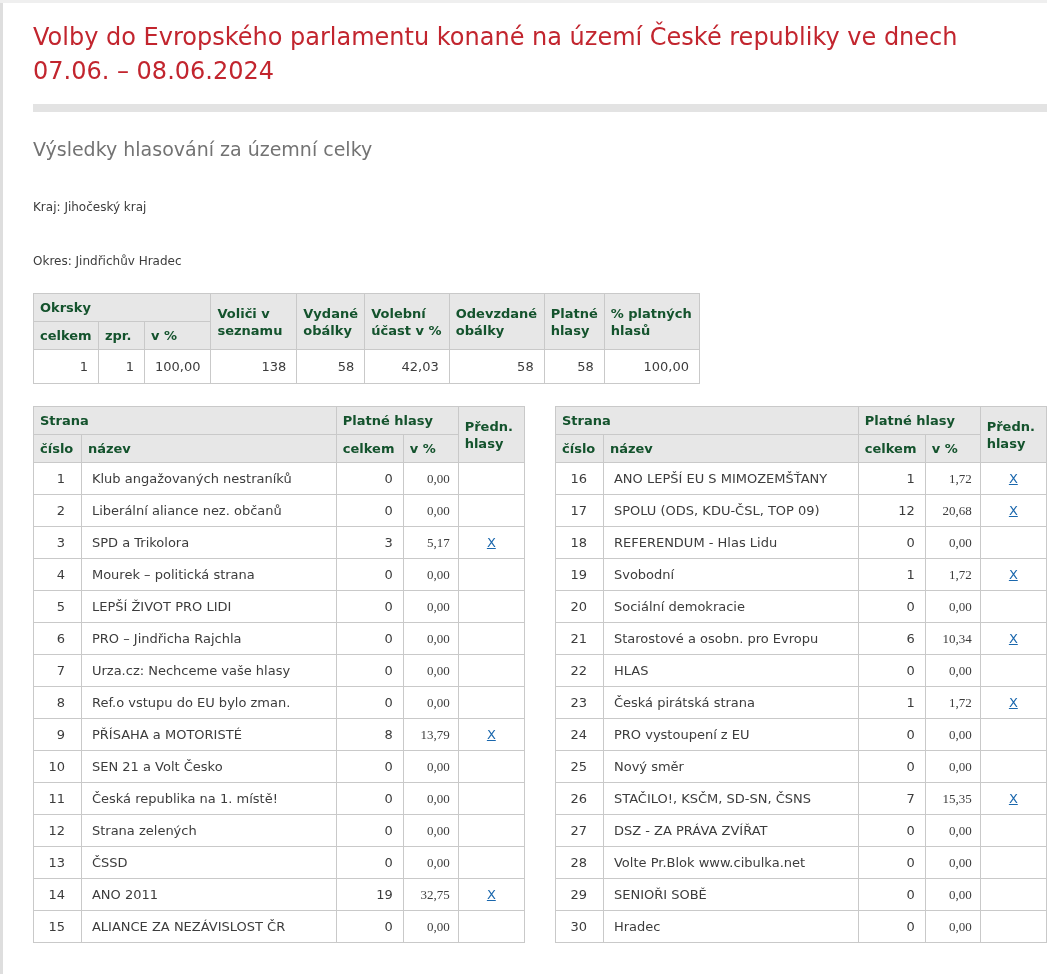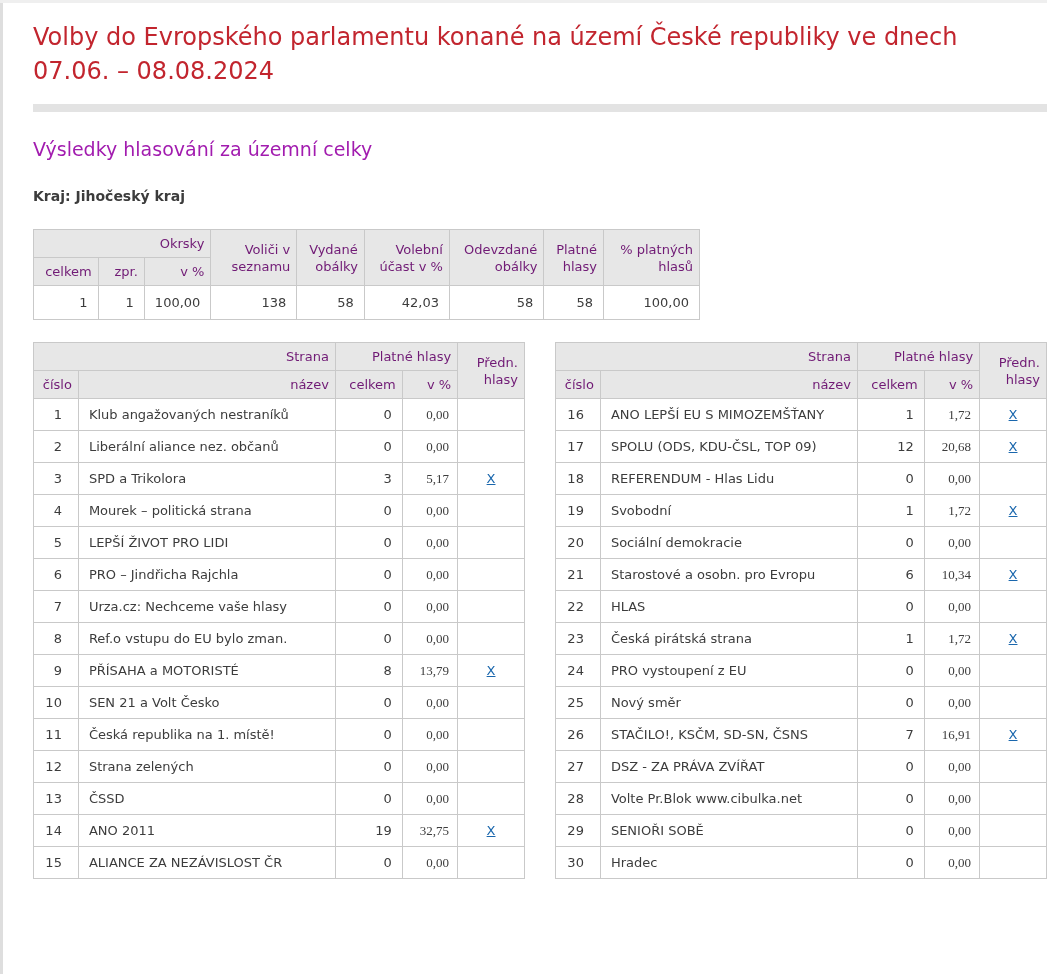--- a/index.html
+++ b/index.html
@@ -24,32 +24,32 @@
     margin: 0;
     padding-top: 20px;
     max-width: 965px;
     letter-spacing: 0;
   }
   .divider { height: 8px; background: var(--divider, #e3e3e3); margin-top: 16px; }
 
   h2.section-title {
     font-size: 19px;
     font-weight: 400;
-    color: #a21caf;
+    color: #737373;
     margin: 26px 0 0 0;
   }
-  .loc-line { font-size: 14px; margin-top: 28px; font-weight: bold; }
+  .loc-line { font-size: 12px; margin-top: 40px; }
 
   table { border-collapse: collapse; border: 1px solid #9a9a9a; font-size: 13px; }
   th, td { border: 1px solid #c9c9c9; }
   th {
     background: var(--header-bg, #e7e7e7);
-    font-weight: normal;
-    color: #701a75;
-    text-align: right;
+    font-weight: bold;
+    color: #14532d;
+    text-align: left;
     padding: 5px 6px;
     line-height: 17px;
   }
   td { padding: 8px 8px; line-height: 15px; }
 
   
   .summary-table { width: 667px; margin-top: 25px; }
   .summary-table td { text-align: right; padding: 9px 10px; white-space: nowrap; }
 
   
@@ -69,27 +69,28 @@
   a.pref-link:empty { display: none; }
 </style>
 </head>
 <body style="--accent-red: #c2252e; --link-blue: #1a67ad; --header-bg: #e7e7e7; --divider: #e3e3e3;">
 
 <div class="edge-left"></div>
 <div class="edge-top"></div>
 
 <div class="page">
 
-  <h1 class="page-title">Volby do Evropského parlamentu konané na území České republiky ve dnech 07.06. – 08.08.2024</h1>
+  <h1 class="page-title">Volby do Evropského parlamentu konané na území České republiky ve dnech 07.06. – 08.06.2024</h1>
 
   <div class="divider"></div>
 
   <h2 class="section-title">Výsledky hlasování za územní celky</h2>
 
   <div class="loc-line"><span>Kraj:</span> <span>Jihočeský kraj</span></div>
+  <div class="loc-line"><span>Okres:</span> <span>Jindřichův Hradec</span></div>
 
   <table class="summary-table">
     <colgroup>
       <col style="width:65px">
         <col style="width:47px">
         <col style="width:60px">
       <col style="width:87px">
         <col style="width:68px">
         <col style="width:87px">
       <col style="width:95px">
@@ -422,21 +423,21 @@
     <td class="c-pct">0,00</td>
     <td class="c-pref">
       
     </td>
   </tr>
 
   <tr>
     <td class="c-num">26</td>
     <td class="c-name">STAČILO!, KSČM, SD-SN, ČSNS</td>
     <td class="c-tot">7</td>
-    <td class="c-pct">16,91</td>
+    <td class="c-pct">15,35</td>
     <td class="c-pref">
       <a class="pref-link" href="#">X</a>
     </td>
   </tr>
 
   <tr>
     <td class="c-num">27</td>
     <td class="c-name">DSZ - ZA PRÁVA ZVÍŘAT</td>
     <td class="c-tot">0</td>
     <td class="c-pct">0,00</td>

